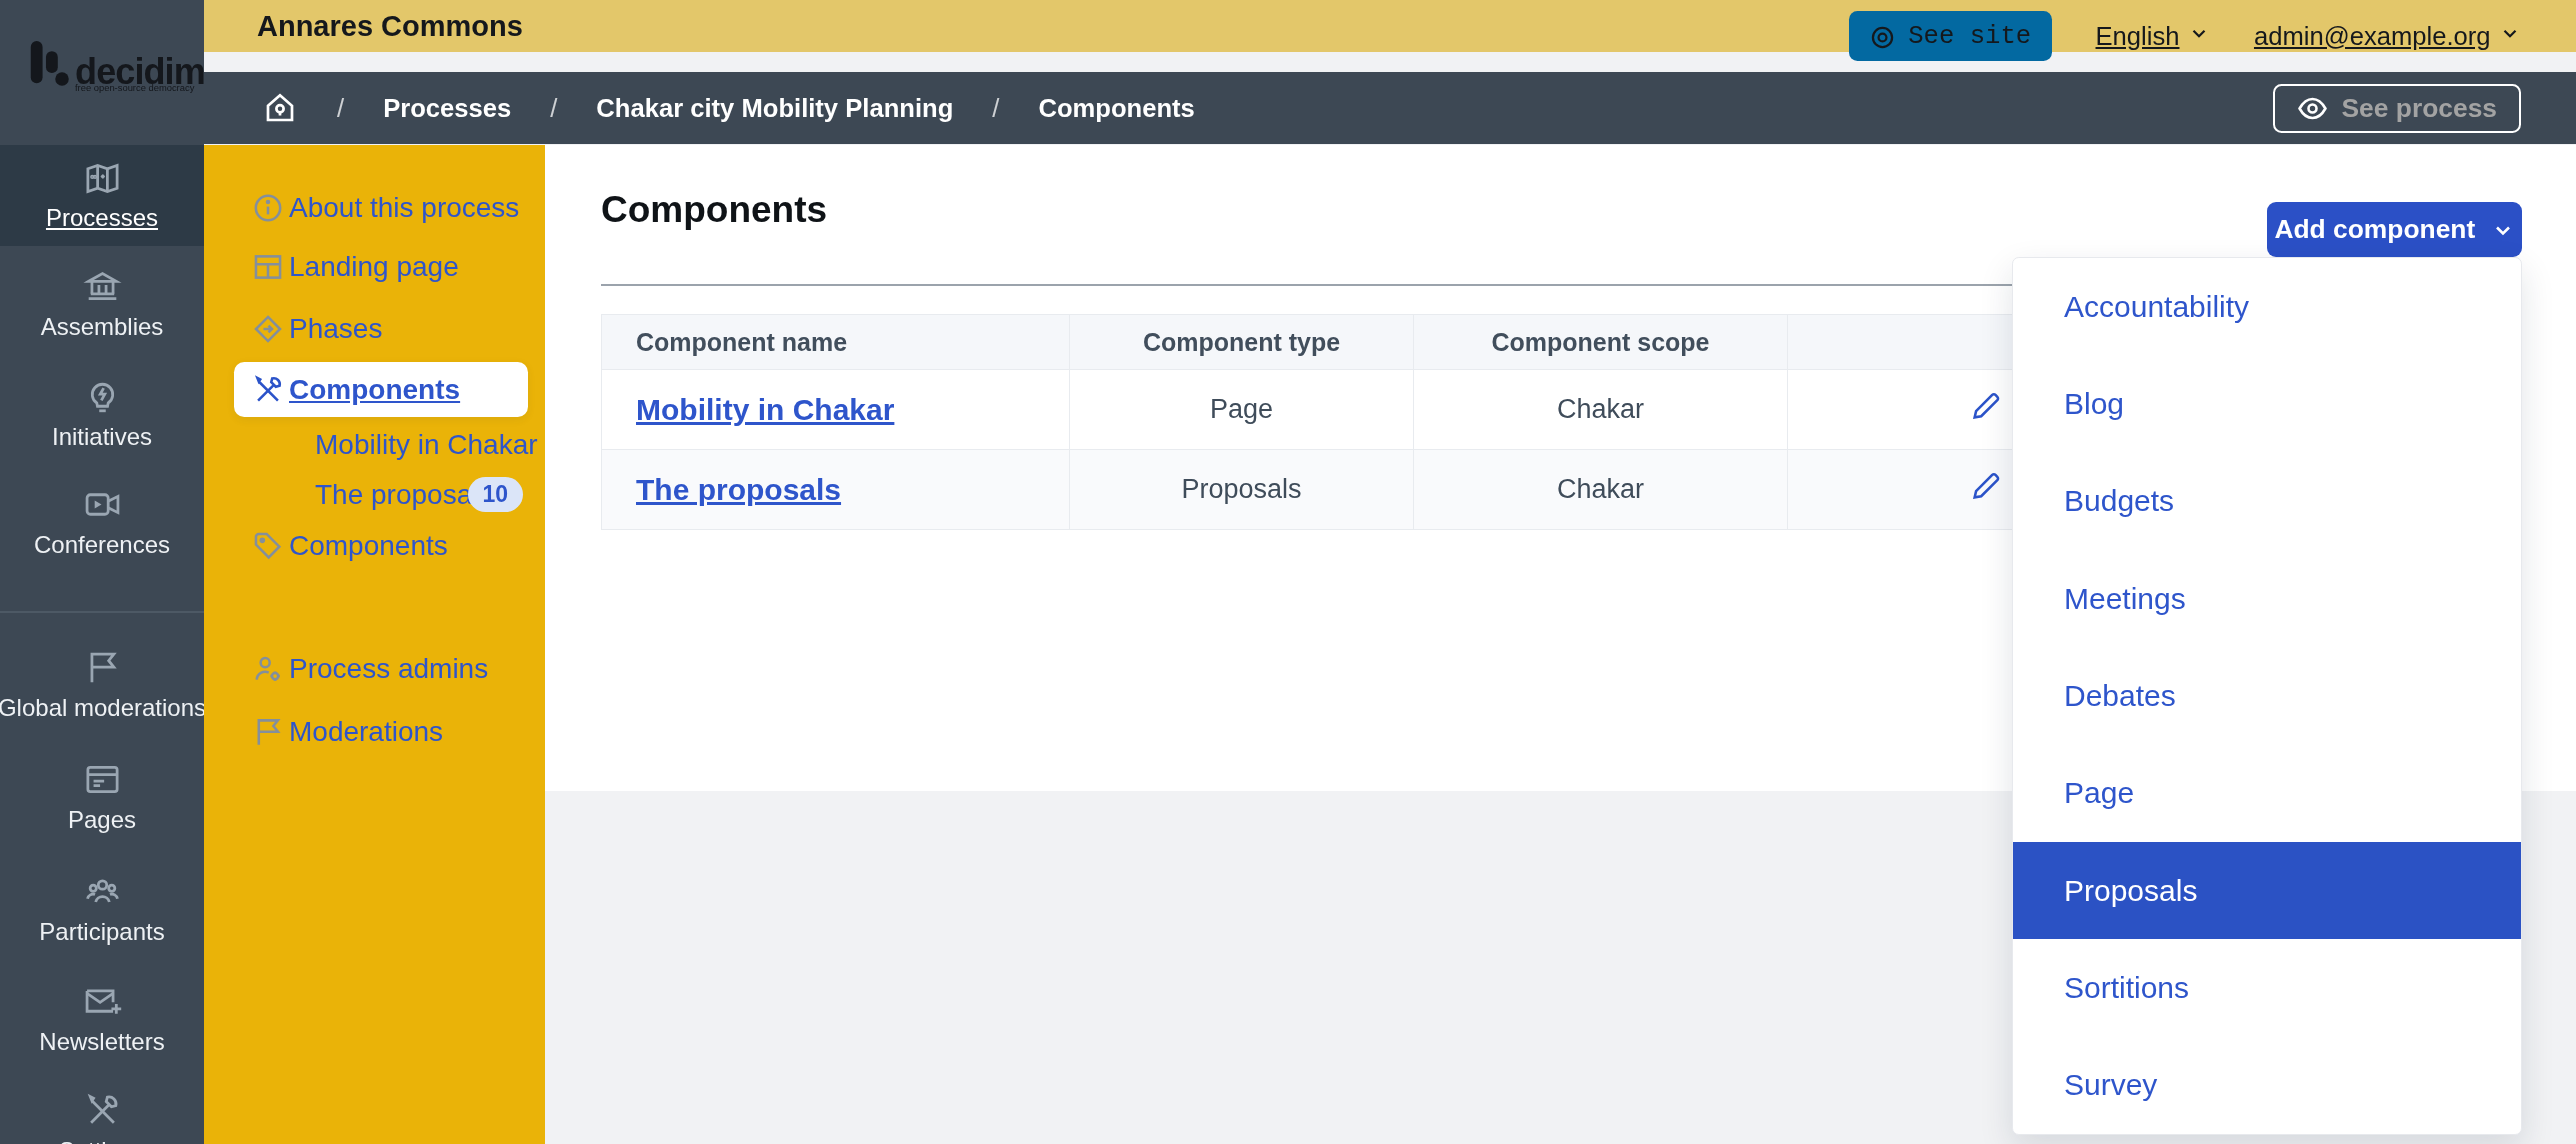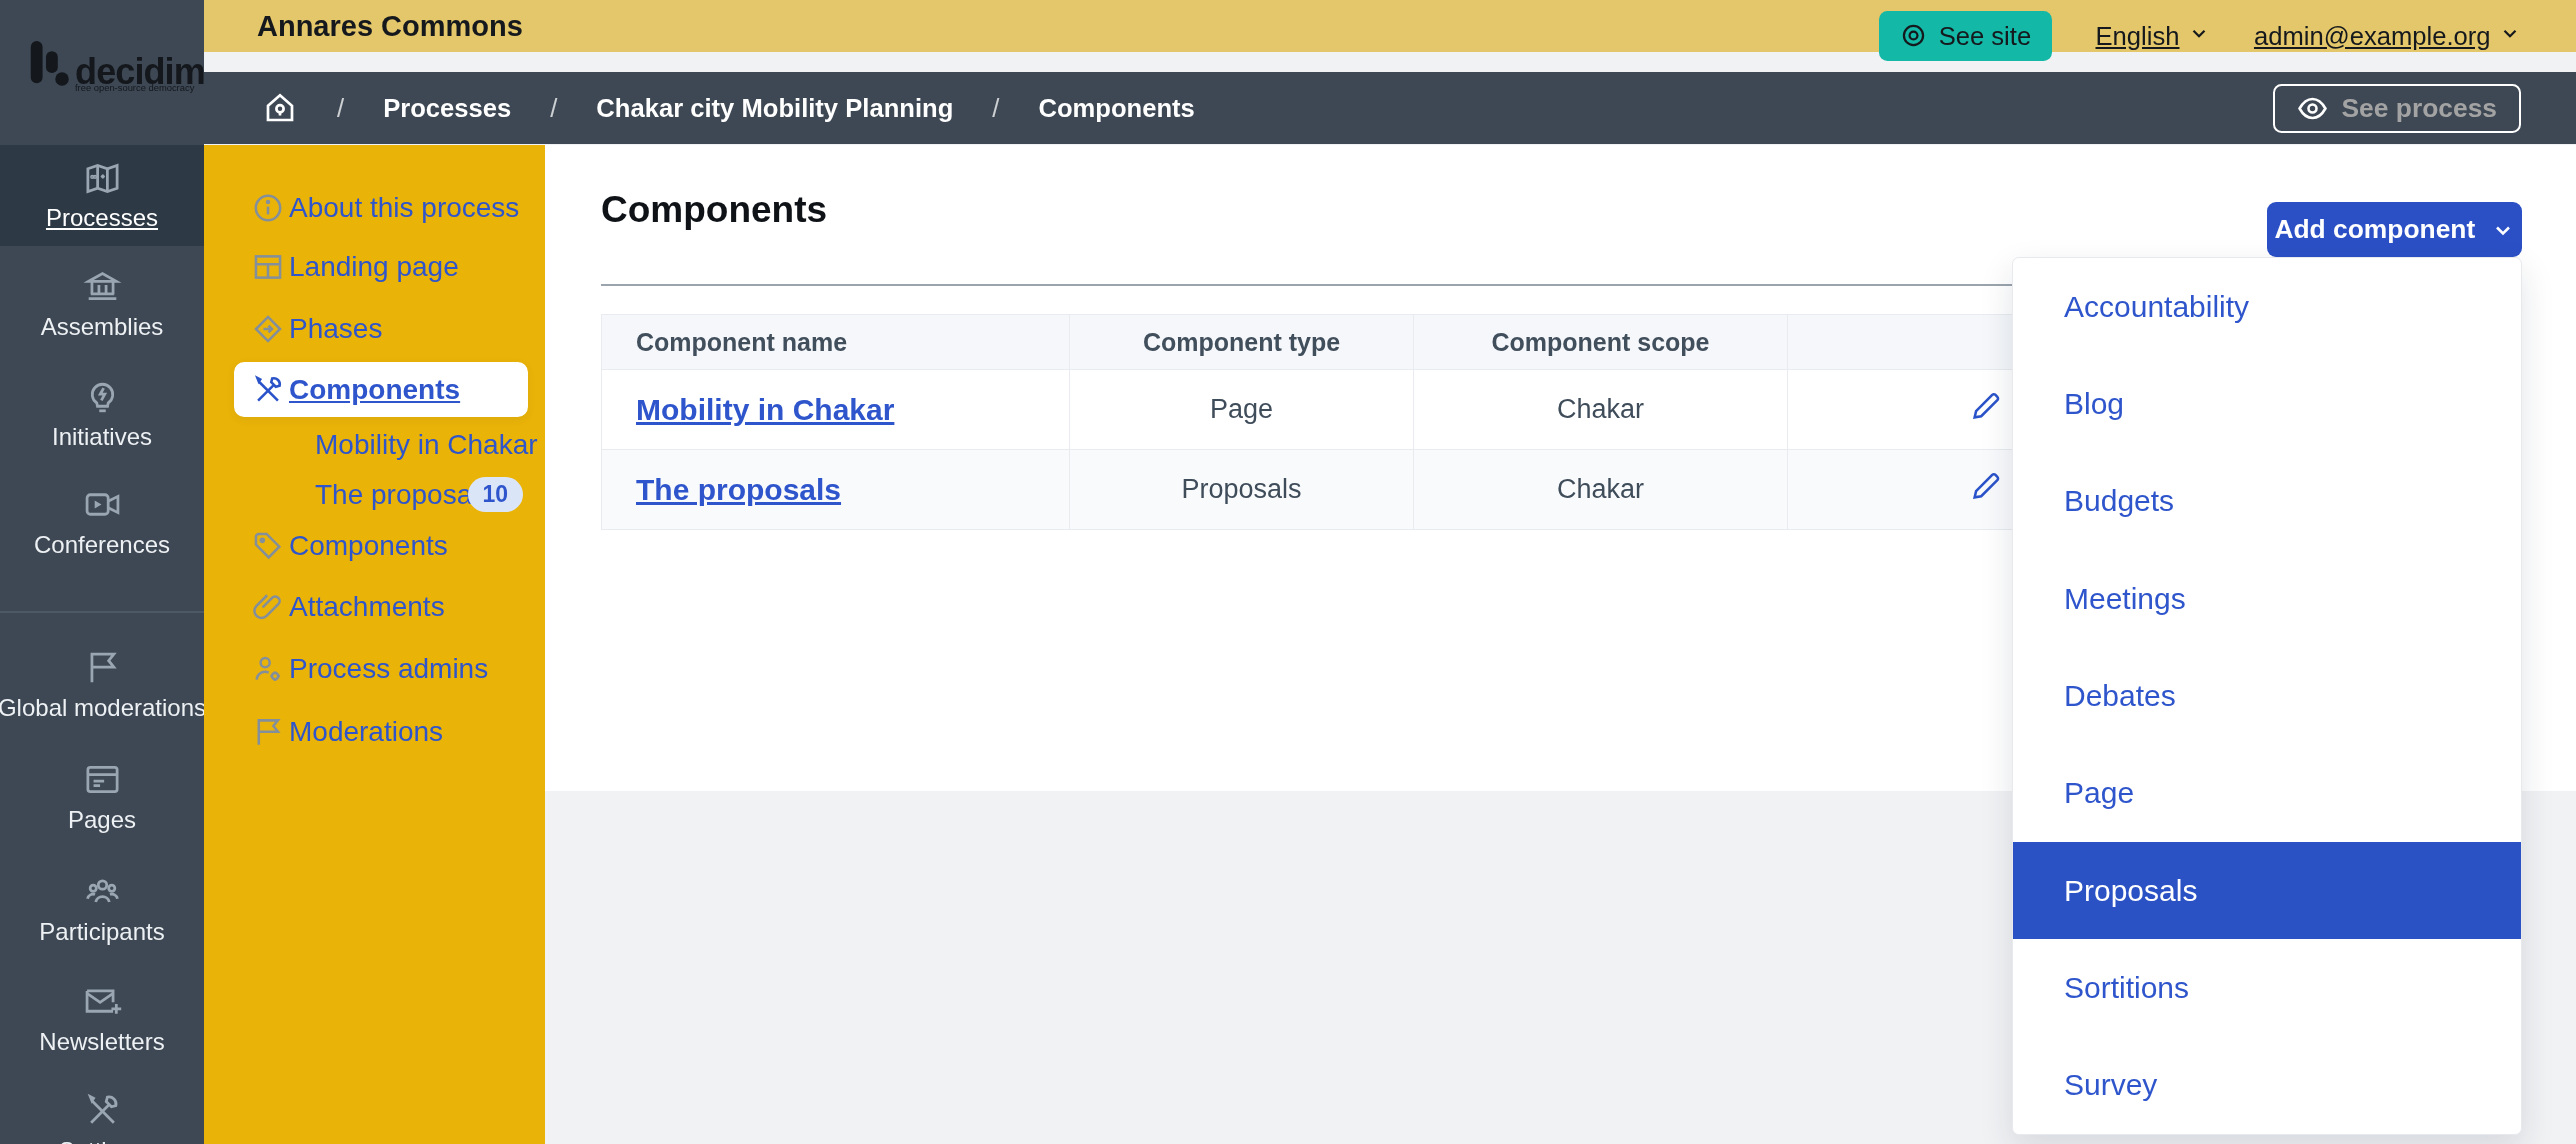--- a/index.html
+++ b/index.html
@@ -15,21 +15,21 @@
   
   .logo-area { position:absolute; left:0; top:0; width:204px; height:145px; background:#3d4854; z-index:3; }
   .logo-row { position:absolute; left:27px; top:41px; display:flex; align-items:flex-end; }
   .logo-word { font-size:36px; font-weight:bold; color:#14171c; letter-spacing:-0.9px; line-height:1; margin-left:5.1px; }
   .logo-tagline { position:absolute; left:75px; top:82px; font-size:9.4px; color:#14171c; white-space:nowrap; }
 
   
   .gold-bar { position:absolute; left:204px; top:0; width:2372px; height:52px; background:#e3c76a; z-index:2;padding-left:20px; }
   .org-title { position:absolute; left:53px; top:50%; transform:translateY(-50%); font-size:29px; font-weight:bold; color:#15181c; }
   .gold-right { position:absolute; right:55px; top:0; height:72px; display:flex; align-items:center; gap:44px; }
-  .see-site-pill { display:flex; align-items:flex-start; gap:12px; background:#14b8a6; border-radius:8.5px; padding:10.2px 20.4px; font-size:25.6px; color:#15181c; cursor:pointer; }
+  .see-site-pill { display:flex; align-items:flex-end; gap:12px; background:#0369a1; border-radius:8.5px; padding:10.2px 20.4px; font-size:25.6px; color:#15181c; cursor:pointer;font-family:Liberation Mono, monospace; }
   .gold-link { display:flex; align-items:flex-start; gap:8.5px; font-size:25.6px; color:#15181c; cursor:pointer; }
   .gold-link .txt { text-decoration:underline; }
 
   
   .slate-bar { position:absolute; left:204px; top:72px; width:2372px; height:72px; background:#3d4854; z-index:2; display:flex; align-items:center; }
   .crumbs { display:flex; align-items:center; gap:39px; margin-left:58px; }
   .crumb { color:#ffffff; font-size:25.6px; font-weight:bold; cursor:pointer; }
   .crumb-sep { color:rgba(255,255,255,0.75); font-size:25.6px; }
   .see-process-btn { position:absolute; right:55px; top:12px; height:49px; display:flex; align-items:center; gap:13.6px; border:2.6px solid #ffffff; border-radius:8.5px; padding:0 22px; color:#a3a3a3; font-size:26.4px; font-weight:bold; cursor:pointer; background:transparent; }
 
@@ -272,26 +272,20 @@
   </div>
 
   <div class="sub-item" style="top:375px">
     <svg class="icon" width="34" height="34" viewBox="0 0 24 24" fill="none" stroke="currentColor" stroke-width="1.8">
       <path d="M3.5 5.5 V11 L12.5 20 L20 12.5 L11 3.5 H5.5 A2 2 0 0 0 3.5 5.5 Z"></path>
         <circle cx="8" cy="8" r="1.1" fill="currentColor"></circle>
     </svg>
     <span class="lbl">Components</span>
   </div>
 
-  <div class="sub-item" style="top:436px">
-    <svg class="icon" width="34" height="34" viewBox="0 0 24 24" fill="none" stroke="currentColor" stroke-width="1.8">
-      <path d="M8.2 12.3 L14.9 5.6 a3.1 3.1 0 0 1 4.4 4.4 L11 18.3 a5 5 0 0 1 -7.1 -7.1 L11.4 3.7"></path>
-    </svg>
-    <span class="lbl">Attachments</span>
-  </div>
 
   <div class="sub-item" style="top:498px">
     <svg class="icon" width="34" height="34" viewBox="0 0 24 24" fill="none" stroke="currentColor" stroke-width="1.8">
       <circle cx="10" cy="7.5" r="3.2"></circle>
         <path d="M4 19.5 a6 6 0 0 1 8.5 -5"></path>
       <circle cx="17" cy="17" r="2.2"></circle>
         <path d="M17 13.7 V15 M17 19 V20.3 M13.7 17 H15 M19 17 H20.3"></path>
     </svg>
     <span class="lbl">Process admins</span>
   </div>

